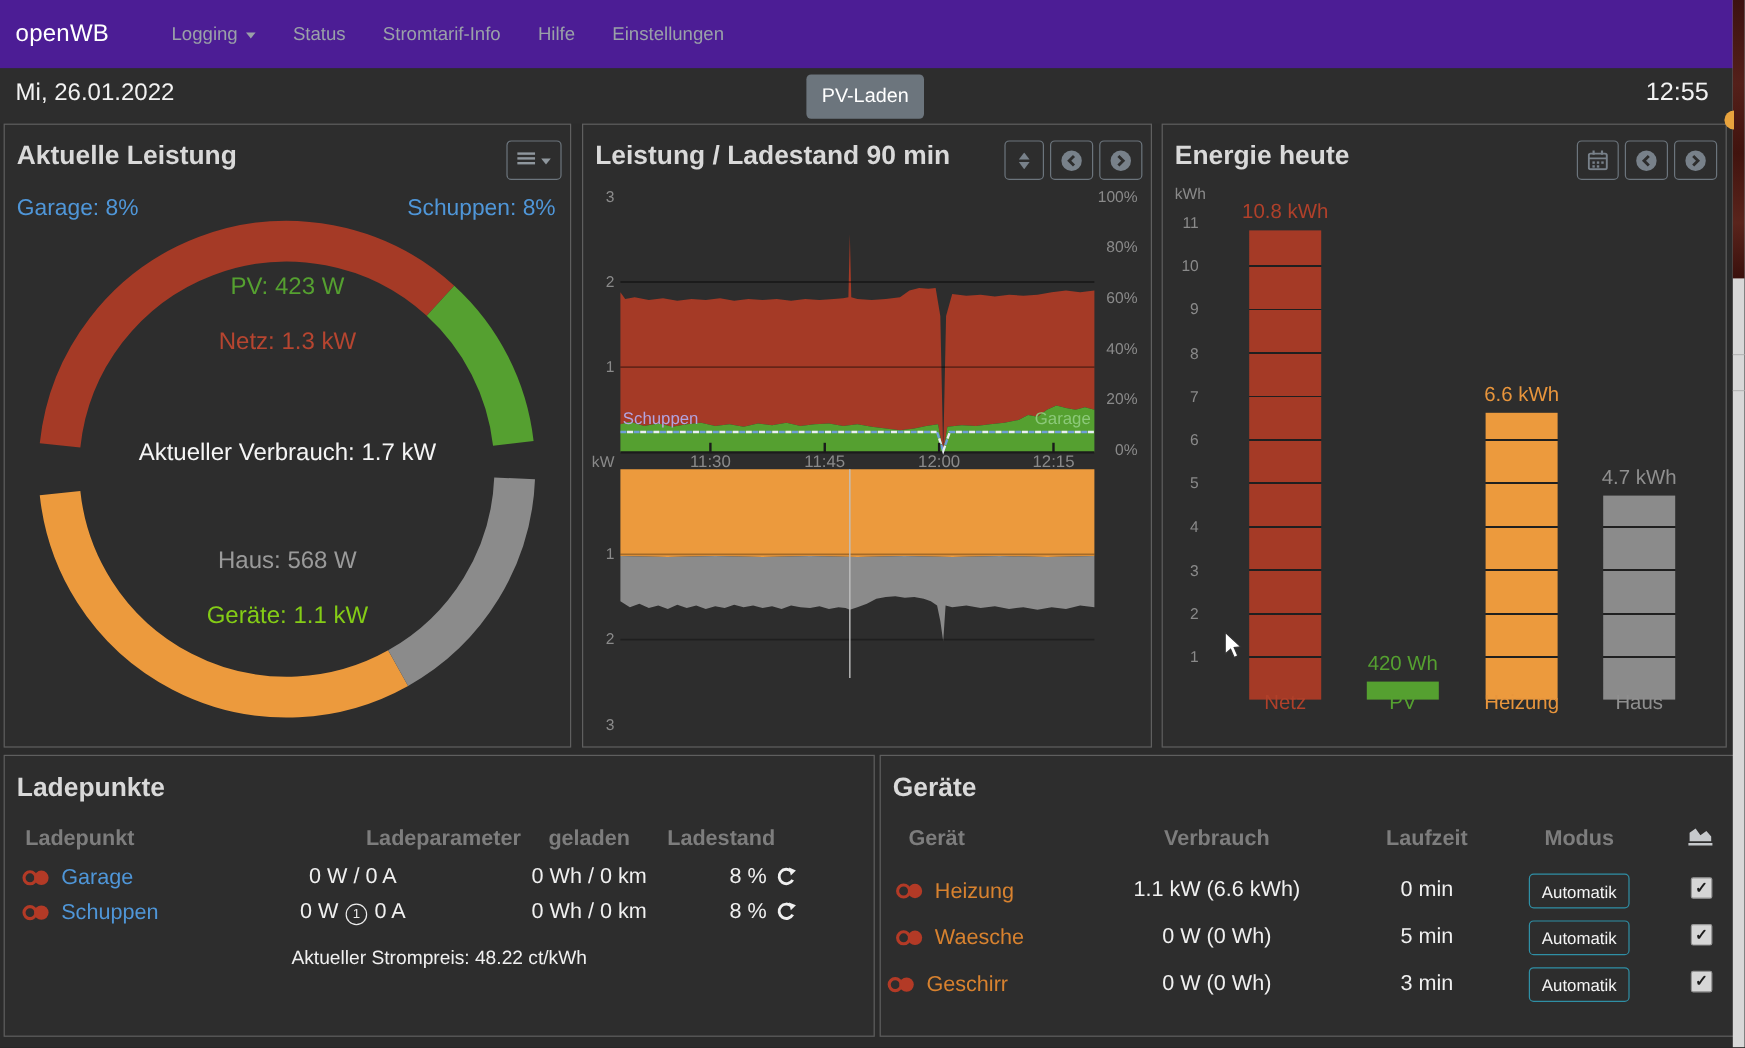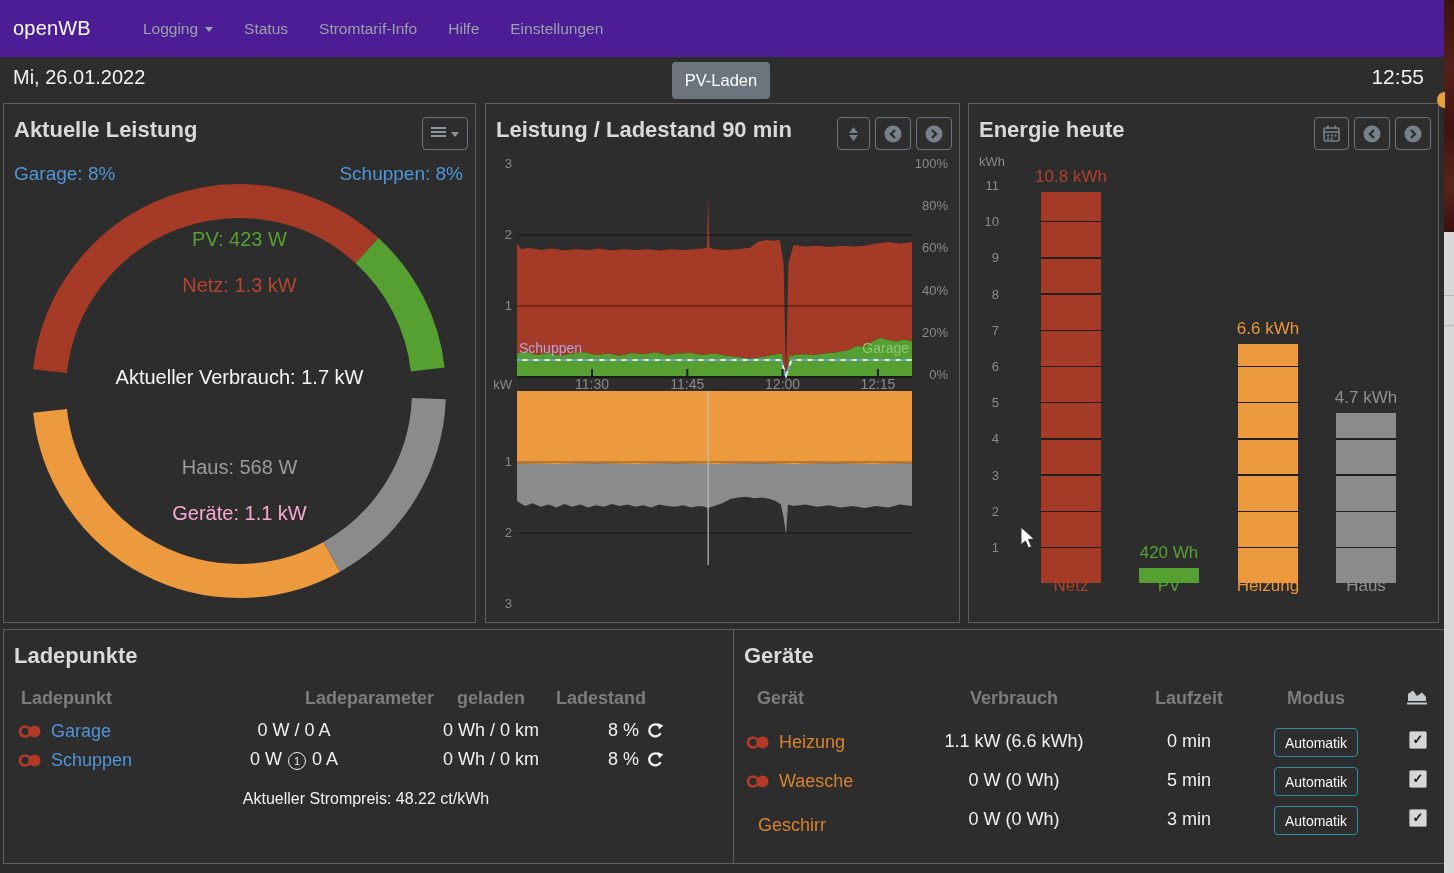--- a/index.html
+++ b/index.html
@@ -18,21 +18,21 @@
   .date{position:absolute;left:13px;top:9px;color:#f2f2f2;font-size:20px;}
   .clock{position:absolute;right:20px;top:8px;color:#f2f2f2;font-size:21px;}
   .mode-btn{position:absolute;left:672px;top:5px;width:98px;height:37px;background:#6c757d;
             border:none;border-radius:4px;color:#fff;font-size:16.5px;
             font-family:"Liberation Sans",sans-serif;}
   
   .panel{position:absolute;background:#2d2d2d;border:1px solid #5f5f5f;}
   #panel-power {left:3px;  top:103px;width:471px;height:518px;}
   #panel-chart {left:485px;top:103px;width:473px;height:518px;}
   #panel-energy{left:968px;top:103px;width:469px;height:518px;}
-  #panel-lp    {left:3px;  top:629px;width:724px;height:233px;padding-left:40px;}
+  #panel-lp    {left:3px;  top:629px;width:724px;height:233px;}
   #panel-dev   {left:733px;top:629px;width:716px;height:233px;}
   .panel-title{position:absolute;left:10px;top:13px;font-size:22px;font-weight:700;color:#d9d9d9;}
   .btn-group{position:absolute;top:13px;right:7px;display:flex;gap:5px;}
   .ui-btn{height:33px;min-width:33px;border:1px solid #6c757d;border-radius:4px;background:transparent;
           display:flex;align-items:center;justify-content:center;gap:5px;padding:0 8px;}
   
   .soc-label{position:absolute;top:59px;font-size:19px;color:#4f96d8;}
   .donut-text{position:absolute;width:100%;text-align:center;font-size:20px;}
   
   .tbl-head{position:absolute;font-size:18px;font-weight:700;color:#7d7d7d;}
@@ -110,21 +110,21 @@
     <svg id="gauge-svg" width="471" height="516" style="position:absolute;left:0;top:0">
         <path d="M 46.040839880028074 267.1395919791458 A 190 190 0 0 1 363.0645741132652 146.64521790409847" stroke="#a53a26" stroke-width="34" fill="none"></path>
         <path d="M 363.0645741132652 146.64521790409847 A 190 190 0 0 1 423.7786525785516 265.49138938409766" stroke="#55a030" stroke-width="34" fill="none"></path>
         <path d="M 46.040839880028045 306.8604080208541 A 190 190 0 0 0 327.78425852160507 452.80434665772776" stroke="#ec9a3d" stroke-width="34" fill="none"></path>
         <path d="M 327.78425852160507 452.80434665772776 A 190 190 0 0 0 424.8469350717447 294.62504058118657" stroke="#8b8b8b" stroke-width="34" fill="none"></path>
       </svg>
     <div class="donut-text" style="top:124px;color:#55a030">PV: 423 W</div>
     <div class="donut-text" style="top:170px;color:#b64530">Netz: 1.3 kW</div>
     <div class="donut-text" style="top:262px;color:#f5f5f5">Aktueller Verbrauch: 1.7 kW</div>
     <div class="donut-text" style="top:352px;color:#9a9a9a">Haus: 568 W</div>
-    <div class="donut-text" style="top:398px;color:#f9a8d4">Geräte: 1.1 kW</div>
+    <div class="donut-text" style="top:398px;color:#84cc16">Geräte: 1.1 kW</div>
   </div>
 
   <div class="panel" id="panel-chart">
     <div class="panel-title">Leistung / Ladestand 90 min</div>
     <div class="btn-group">
       <button class="ui-btn">
         <svg width="11" height="14">
             <path d="M5.5 0 L10 6 L1 6 Z" fill="#78818a"></path>
             <path d="M5.5 14 L10 8 L1 8 Z" fill="#78818a"></path>
           </svg>
@@ -309,21 +309,21 @@
           <svg width="24" height="15">
             <circle cx="7" cy="7.5" r="5" fill="none" stroke="#b33a26" stroke-width="2.6"></circle>
             <circle cx="16.5" cy="7.5" r="6" fill="#b33a26"></circle>
           </svg>
           <span style="color: rgb(216, 130, 47);">Waesche</span>
         </div>
         <div class="cellc" style="left: 170px; width: 220px; top: 140px;">0 W (0 Wh)</div>
         <div class="cellc" style="left: 385px; width: 140px; top: 140px;">5 min</div>
         <button class="auto-btn" style="left: 540px; top: 137px;">Automatik</button>
         <div class="chk" style="left: 675px; top: 140px;">✓</div>
-        <div class="rowname" style="left: 24px; top: 176px; height: 28px; flex-direction: column;">
+        <div class="rowname" style="left: 5px; top: 176px; height: 28px;">
           <svg width="24" height="15">
             <circle cx="7" cy="7.5" r="5" fill="none" stroke="#b33a26" stroke-width="2.6"></circle>
             <circle cx="16.5" cy="7.5" r="6" fill="#b33a26"></circle>
           </svg>
           <span style="color: rgb(216, 130, 47);">Geschirr</span>
         </div>
         <div class="cellc" style="left: 170px; width: 220px; top: 179px;">0 W (0 Wh)</div>
         <div class="cellc" style="left: 385px; width: 140px; top: 179px;">3 min</div>
         <button class="auto-btn" style="left: 540px; top: 176px;">Automatik</button>
         <div class="chk" style="left: 675px; top: 179px;">✓</div>

